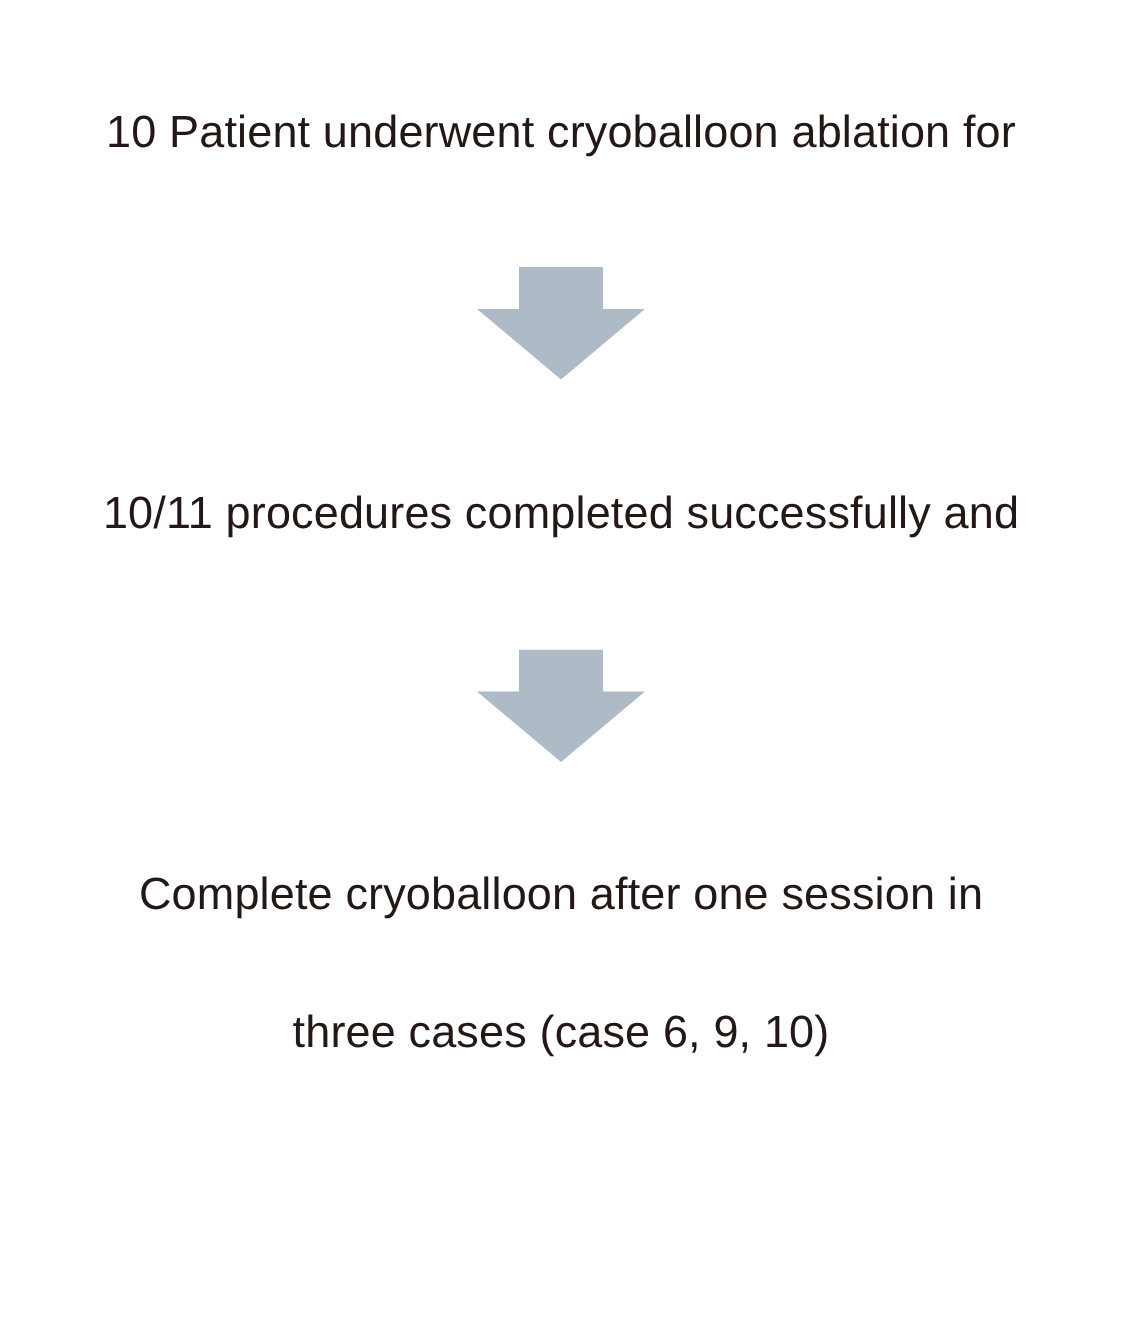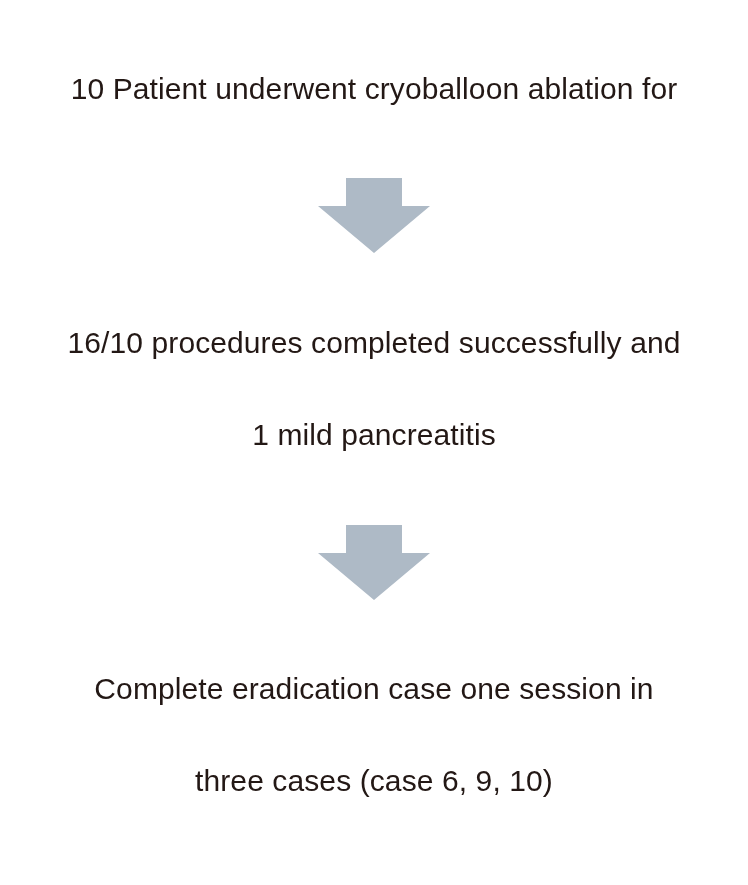--- a/index.html
+++ b/index.html
@@ -69,30 +69,29 @@
     <span class="step-line">10 Patient underwent cryoballoon ablation for</span>
   </div>
 
   <div class="flow-connector conn-1">
     <svg viewBox="0 0 112 75" xmlns="http://www.w3.org/2000/svg" aria-hidden="true">
       <polygon points="28,0 84,0 84,28 112,28 56,75 0,28 28,28" fill="#aebac6"></polygon>
     </svg>
   </div>
 
   <div class="flow-step step-2">
-    <span class="step-line">16/10 procedures completed successfully and</span>
-    <span class="step-line">1 mild pancreatitis</span>
+    <span class="step-line">10/11 procedures completed successfully and</span>
   </div>
 
   <div class="flow-connector conn-2">
     <svg viewBox="0 0 112 75" xmlns="http://www.w3.org/2000/svg" aria-hidden="true">
       <polygon points="28,0 84,0 84,28 112,28 56,75 0,28 28,28" fill="#aebac6"></polygon>
     </svg>
   </div>
 
   <div class="flow-step step-3">
-    <span class="step-line">Complete eradication case one session in</span>
+    <span class="step-line">Complete cryoballoon after one session in</span>
     <span class="step-line">three cases (case 6, 9, 10)</span>
     
     
   </div>
 
 </div>
 
 </body></html>

